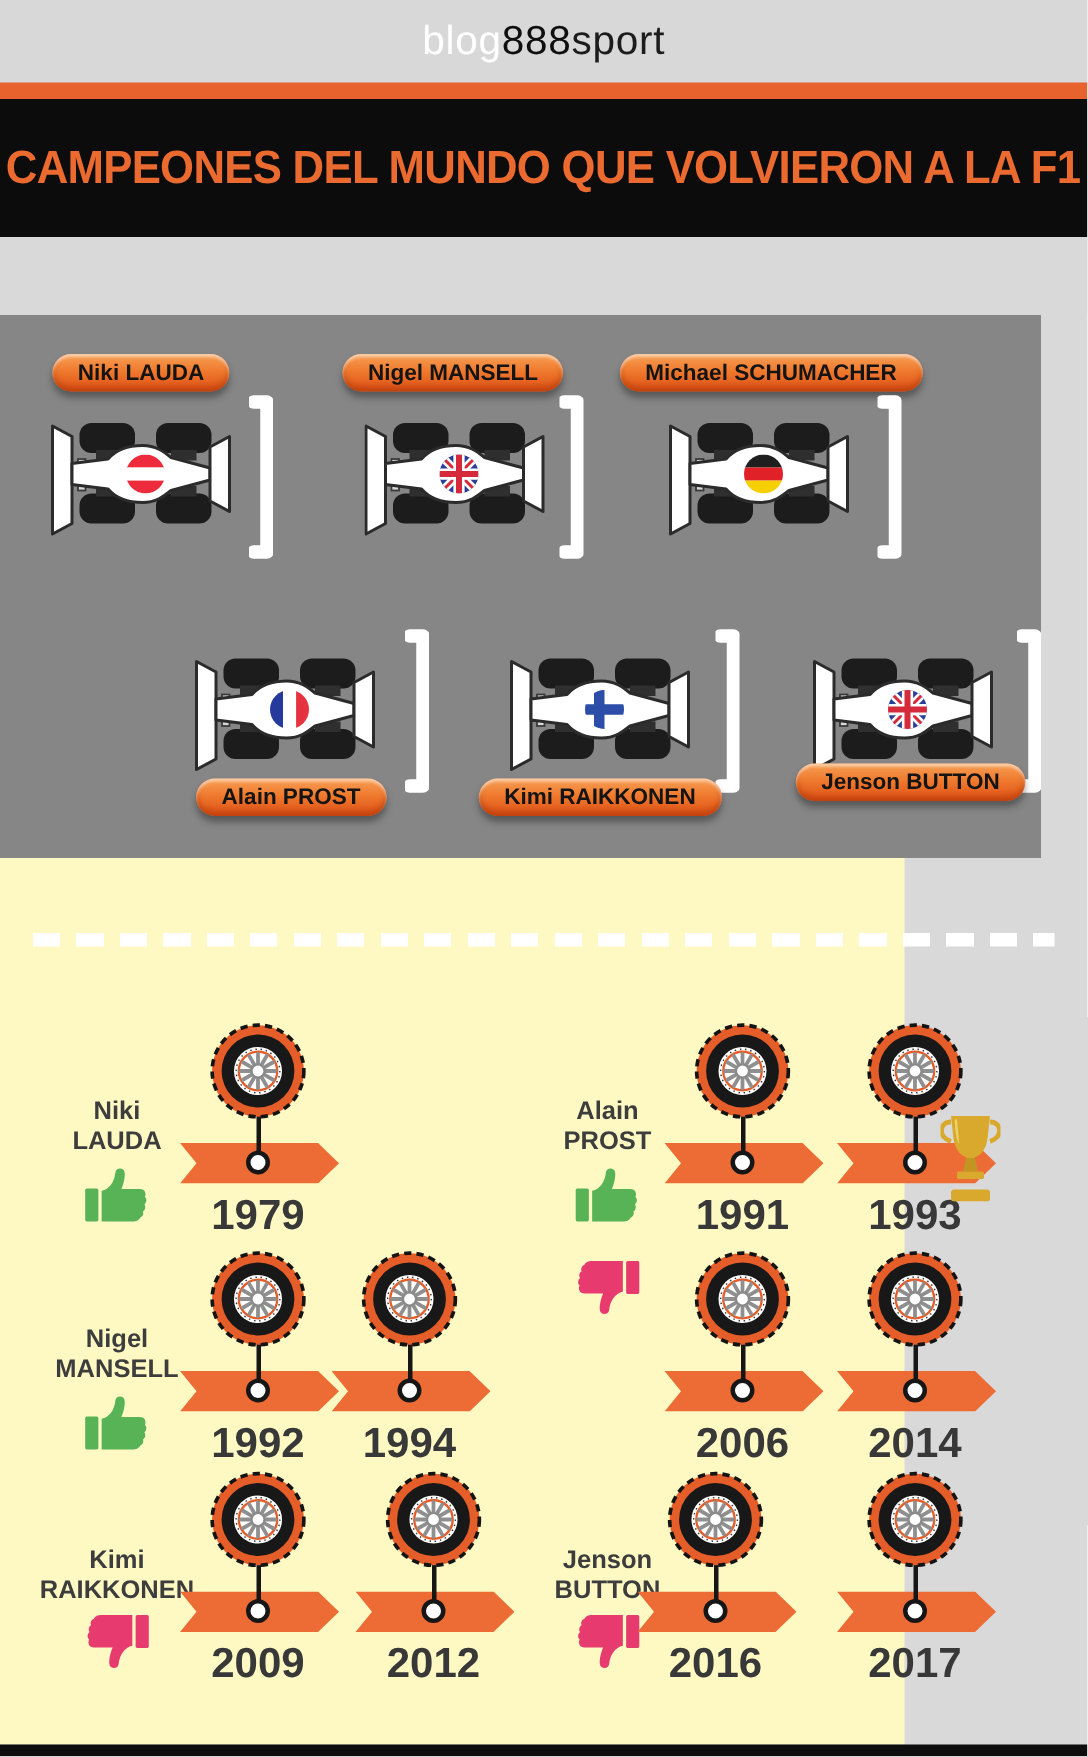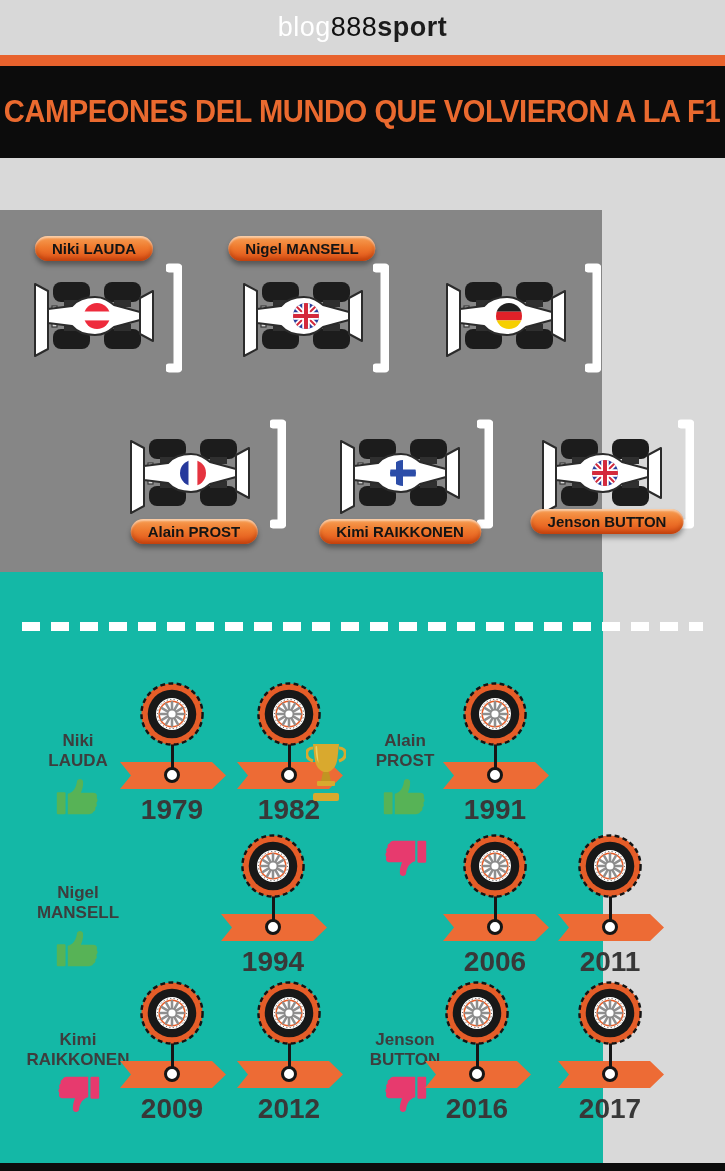--- a/index.html
+++ b/index.html
@@ -4,37 +4,37 @@
 <style>
   html,body{margin:0;padding:0;background:#fff;}
   .page{position:relative;width:725px;height:1171px;margin:0 auto;overflow:hidden;
         font-family:"Liberation Sans",sans-serif;background:#d9d9d9;}
   
   .header{position:absolute;left:0;top:0;width:725px;height:55px;background:#d8d8d8;
           display:flex;align-items:center;justify-content:center;}
   .logo{font-size:27px;letter-spacing:.5px;}
   .logo .blog{color:#ffffff;font-weight:400;}
   .logo .eight{color:#0f0f0f;font-weight:400;}
-  .logo .sport{color:#1c1c1c;font-weight:700;}
+  .logo .sport{color:#1c1c1c;font-weight:400;}
   .orange-strip{position:absolute;left:0;top:55px;width:725px;height:11px;background:#e8622d;}
   .title-banner{position:absolute;left:0;top:66px;width:725px;height:92px;background:#0c0c0c;
           display:flex;align-items:center;justify-content:center;}
   .title-banner h1{margin:0;color:#ea6a2f;font-size:31px;font-weight:700;letter-spacing:-0.5px;
           transform:scaleX(.94);white-space:nowrap;}
   .gap-strip{position:absolute;left:0;top:158px;width:725px;height:52px;background:#d9d9d9;}
   
-  .cars-section{position:absolute;left:0;top:210px;width:602px;height:362px;background:#868686;}
+  .cars-section{position:absolute;left:0;top:210px;width:694px;height:362px;background:#868686;}
   .pill{position:absolute;transform:translateX(-50%);white-space:nowrap;
         background:linear-gradient(180deg,#f7a055 0%,#ef7a2e 45%,#e05016 100%);
         border-radius:20px;padding:4px 17px;font-size:15px;font-weight:700;color:#141414;
         box-shadow:0 4px 5px rgba(0,0,0,.35), inset 0 2px 2px rgba(255,255,255,.5), inset 0 -3px 4px rgba(150,45,0,.45);}
   .car{position:absolute;width:122px;height:85px;}
   .bracket{position:absolute;width:16px;height:112px;}
   
-  .timeline-section{position:absolute;left:0;top:572px;width:603px;height:591px;background:#14b8a6;}
+  .timeline-section{position:absolute;left:0;top:572px;width:603px;height:591px;background:#fef9c3;}
   .dashed-line{position:absolute;left:22px;top:50px;width:681px;height:9px;
         background:repeating-linear-gradient(90deg,#fff 0,#fff 18px,transparent 18px,transparent 29px);}
   .champ{position:absolute;left:0;width:725px;height:152px;}
   .champ-info{position:absolute;transform:translateX(-50%);width:160px;text-align:center;}
   .champ-name{margin-top:50px;font-size:17px;font-weight:700;color:#3d3d3d;line-height:1.15;}
   .champ-name span{display:block;}
   .thumb{width:44px;height:38px;margin-top:7px;}
   .thumb.up{color:#57b356;}
   .thumb.down{color:#e73a6e;transform:rotate(180deg);}
   .ycol{position:absolute;top:0;width:106px;height:152px;}
@@ -165,20 +165,21 @@
 
     <div class="pill" style="left:302px;top:26px">Nigel MANSELL</div>
     <svg class="car" style="left:243px;top:63px" viewBox="0 0 122 85">
         <use href="#car-chassis"></use>
         <use href="#flag-uk"></use>
       </svg>
     <svg class="bracket" style="left:373px;top:52px" viewBox="0 0 16 112">
         <use href="#bracket-shape"></use>
       </svg>
 
+    <div class="pill" style="left:514px;top:26px">Michael SCHUMACHER</div>
     <svg class="car" style="left:446px;top:63px" viewBox="0 0 122 85">
         <use href="#car-chassis"></use>
         <use href="#flag-germany"></use>
       </svg>
     <svg class="bracket" style="left:585px;top:52px" viewBox="0 0 16 112">
         <use href="#bracket-shape"></use>
       </svg>
 
     <svg class="car" style="left:130px;top:220px" viewBox="0 0 122 85">
         <use href="#car-chassis"></use>
@@ -225,66 +226,77 @@
         <svg class="banner" viewBox="0 0 106 27">
             <use href="#arrow-shape"></use>
           </svg>
         <div class="stem"></div>
         <svg class="tire" viewBox="0 0 68 68">
             <use href="#tire-shape"></use>
           </svg>
         <div class="dot"></div>
         <div class="year">1979</div>
       </div>
-      <div class="ycol" style="left:237px">
-        <svg class="banner" viewBox="0 0 106 27">
-            <use href="#arrow-shape"></use>
-          </svg>
-        <div class="stem"></div>
-        <svg class="tire" viewBox="0 0 68 68">
-            <use href="#tire-shape"></use>
-          </svg>
-        <div class="dot"></div>
-        <svg class="trophy" viewBox="0 0 40 58">
-            <use href="#trophy-shape"></use>
-          </svg>
-        <div class="year">1982</div>
-      </div>
       <div class="champ-info" style="left:405px">
         <div class="champ-name">
             <span>Alain</span>
             <span>PROST</span>
           </div>
         <svg class="thumb up" viewBox="0 0 60 52">
             <use href="#thumb-shape"></use>
           </svg>
       </div>
       <div class="ycol" style="left:443px">
         <svg class="banner" viewBox="0 0 106 27">
             <use href="#arrow-shape"></use>
           </svg>
         <div class="stem"></div>
         <svg class="tire" viewBox="0 0 68 68">
             <use href="#tire-shape"></use>
           </svg>
         <div class="dot"></div>
         <div class="year">1991</div>
+      </div>
+      <div class="ycol" style="left:558px">
+        <svg class="banner" viewBox="0 0 106 27">
+            <use href="#arrow-shape"></use>
+          </svg>
+        <div class="stem"></div>
+        <svg class="tire" viewBox="0 0 68 68">
+            <use href="#tire-shape"></use>
+          </svg>
+        <div class="dot"></div>
+        <svg class="trophy" viewBox="0 0 40 58">
+            <use href="#trophy-shape"></use>
+          </svg>
+        <div class="year">1993</div>
       </div>
     </div>
 
     <div class="champ" style="top:261px">
       <div class="champ-info" style="left:78px">
         <div class="champ-name">
             <span>Nigel</span>
             <span>MANSELL</span>
           </div>
         <svg class="thumb up" viewBox="0 0 60 52">
             <use href="#thumb-shape"></use>
           </svg>
       </div>
+      <div class="ycol" style="left:120px">
+        <svg class="banner" viewBox="0 0 106 27">
+            <use href="#arrow-shape"></use>
+          </svg>
+        <div class="stem"></div>
+        <svg class="tire" viewBox="0 0 68 68">
+            <use href="#tire-shape"></use>
+          </svg>
+        <div class="dot"></div>
+        <div class="year">1992</div>
+      </div>
       <div class="ycol" style="left:221px">
         <svg class="banner" viewBox="0 0 106 27">
             <use href="#arrow-shape"></use>
           </svg>
         <div class="stem"></div>
         <svg class="tire" viewBox="0 0 68 68">
             <use href="#tire-shape"></use>
           </svg>
         <div class="dot"></div>
         <div class="year">1994</div>
@@ -307,21 +319,21 @@
       </div>
       <div class="ycol" style="left:558px">
         <svg class="banner" viewBox="0 0 106 27">
             <use href="#arrow-shape"></use>
           </svg>
         <div class="stem"></div>
         <svg class="tire" viewBox="0 0 68 68">
             <use href="#tire-shape"></use>
           </svg>
         <div class="dot"></div>
-        <div class="year">2011</div>
+        <div class="year">2014</div>
       </div>
     </div>
 
     <div class="champ" style="top:408px">
       <div class="champ-info" style="left:78px">
         <div class="champ-name">
             <span>Kimi</span>
             <span>RAIKKONEN</span>
           </div>
         <svg class="thumb down" viewBox="0 0 60 52">

